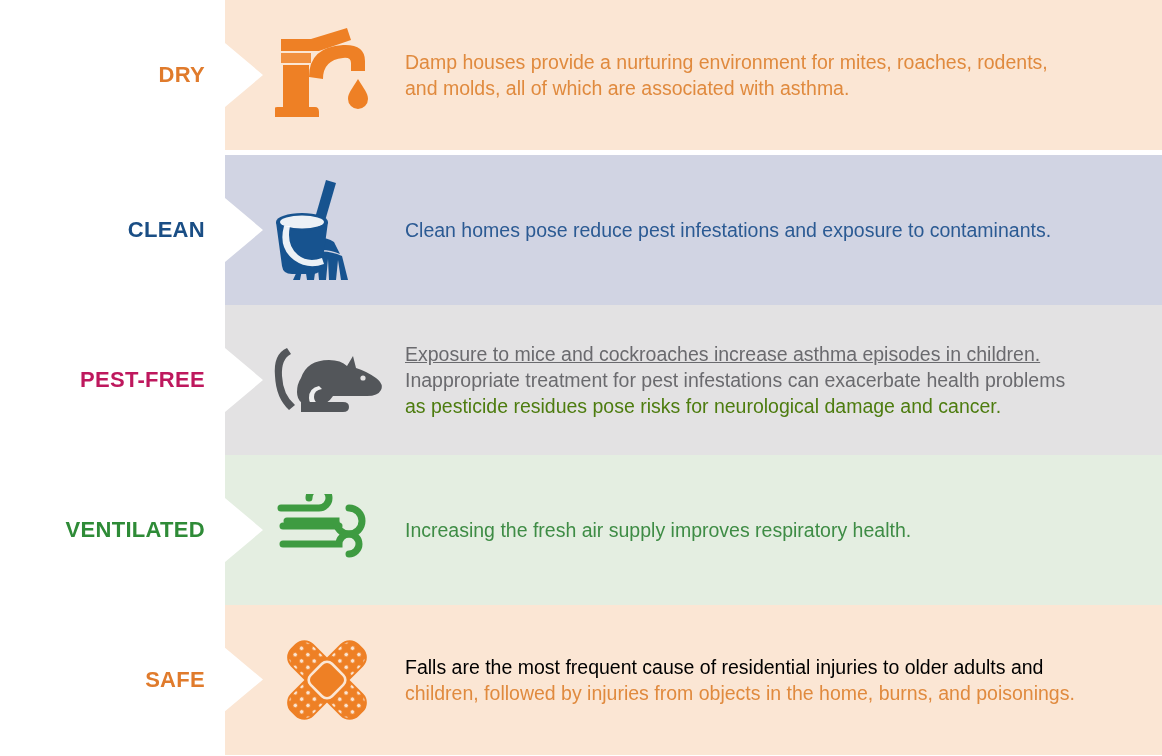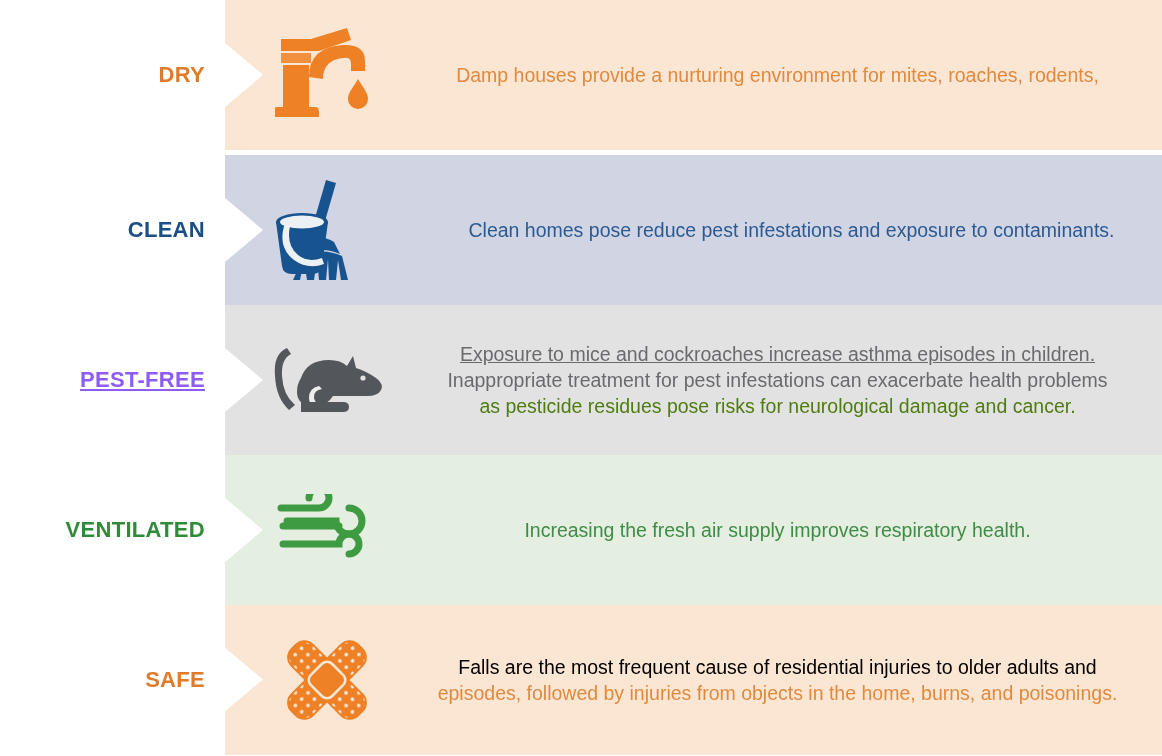--- a/index.html
+++ b/index.html
@@ -73,21 +73,20 @@
   }
   .desc-col {
     position: absolute;
     left: 405px;
     top: 0;
     right: 12px;
     height: 150px;
     display: flex;
     flex-direction: column;
     justify-content: center;
-    align-items: center;
   }
   .desc-line {
     font-size: 19.5px;
     line-height: 26px;
     font-weight: normal;
     white-space: nowrap;
   }
 </style>
 </head>
 <body>
@@ -110,20 +109,21 @@
           <path d="M6 26 h30 v10 h-30 z" opacity="0.85"></path>
           <path d="M8 38 h26 v42 h-26 z"></path>
           <path d="M2 80 h38 q4 0 4 5 v5 h-46 v-5 q0-5 4-5 z"></path>
           <path d="M34 50 q0-30 34-32 q22 -1 22 16 v10 h-14 v-8 q0-6 -8 -5 q-20 2 -20 21 z"></path>
           <path d="M83 52 c6 10 10 14 10 20 a10 10 0 0 1 -20 0 c0-6 4-10 10-20 z"></path>
         </g>
       </svg>
     </div>
     <div class="desc-col">
       <div class="desc-line" style="color:#E08A3E;">Damp houses provide a nurturing environment for mites, roaches, rodents,</div>
+      <div class="desc-line" style="color:#E08A3E;">and molds, all of which are associated with asthma.</div>
     </div>
   </div>
 
   <div class="row" style="top:155px;padding-left:28px;">
     <div class="row-band" style="background:#D1D4E3;"></div>
     <svg class="notch" viewBox="0 0 40 150" preserveAspectRatio="none">
       <path d="M0,0 L0,43 L38,75 L0,107 L0,150 L-2,150 L-2,0 Z" fill="#ffffff"></path>
     </svg>
     <div class="label-col">
       <span class="label-text" style="color:#1A4E85;">CLEAN</span>
@@ -145,21 +145,21 @@
       <div class="desc-line" style="color:#2B5A93;">Clean homes pose reduce pest infestations and exposure to contaminants.</div>
     </div>
   </div>
 
   <div class="row" style="top:305px;">
     <div class="row-band" style="background:#E3E2E3;"></div>
     <svg class="notch" viewBox="0 0 40 150" preserveAspectRatio="none">
       <path d="M0,0 L0,43 L38,75 L0,107 L0,150 L-2,150 L-2,0 Z" fill="#ffffff"></path>
     </svg>
     <div class="label-col">
-      <span class="label-text" style="color:#8b5cf6;text-decoration:underline;">PEST-FREE</span>
+      <span class="label-text" style="color:#be185d;">PEST-FREE</span>
     </div>
     <div class="icon-col">
       <svg width="112" height="80" viewBox="0 0 112 80">
         <g fill="#53565A">
           <path d="M16 8 q-14 6 -12 28 q1 22 14 34 l6 -5 q-12 -10 -13 -29 q-1 -17 9 -22 z"></path>
           <path d="M30 38 q6 -18 28 -18 q12 0 18 6 l6 -10 l3 12 q10 3 20 10 q8 6 5 12 q-3 6 -14 6 l-34 0 q-6 10 -18 10 q-18 0 -18 -14 q0 -8 4 -14 z"></path>
           <path d="M48 46 q-10 2 -10 12 q0 6 6 8 l4 -2 q-5 -2 -5 -7 q0 -7 8 -8 z" fill="#FFFFFF" opacity="0.9"></path>
           <path d="M30 62 h42 q6 0 6 5 q0 5 -6 5 h-42 z"></path>
           <circle cx="92" cy="38" r="2.6" fill="#E3E2E3"></circle>
         </g>
@@ -221,17 +221,17 @@
           <rect x="6" y="38" width="92" height="28" rx="11" fill="url(#dots)"></rect>
         </g>
         <g transform="rotate(45 52 52)">
           <rect x="34" y="34" width="36" height="36" rx="9" fill="#EE8025"></rect>
           <rect x="37" y="37" width="30" height="30" rx="7" fill="none" stroke="#FBE6D4" stroke-width="2.6"></rect>
         </g>
       </svg>
     </div>
     <div class="desc-col">
       <div class="desc-line" style="color:#000000;">Falls are the most frequent cause of residential injuries to older adults and</div>
-      <div class="desc-line" style="color:#E08A3E;">episodes, followed by injuries from objects in the home, burns, and poisonings.</div>
+      <div class="desc-line" style="color:#E08A3E;">children, followed by injuries from objects in the home, burns, and poisonings.</div>
     </div>
   </div>
 
 </div>
 
 </body></html>

